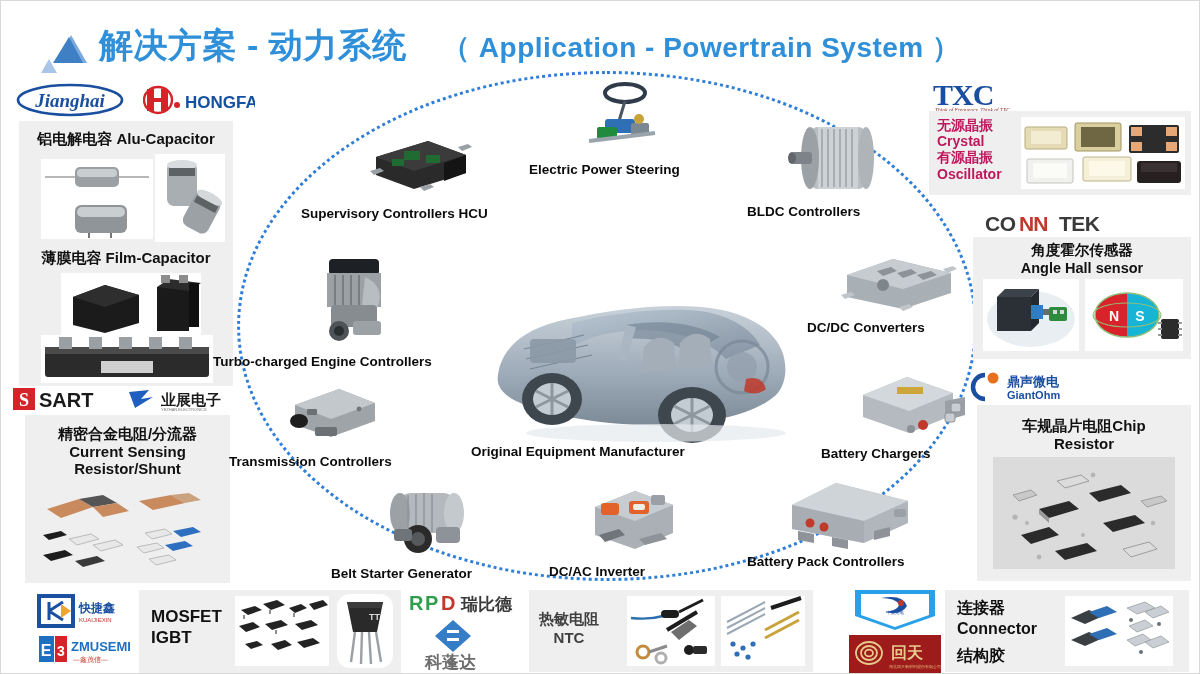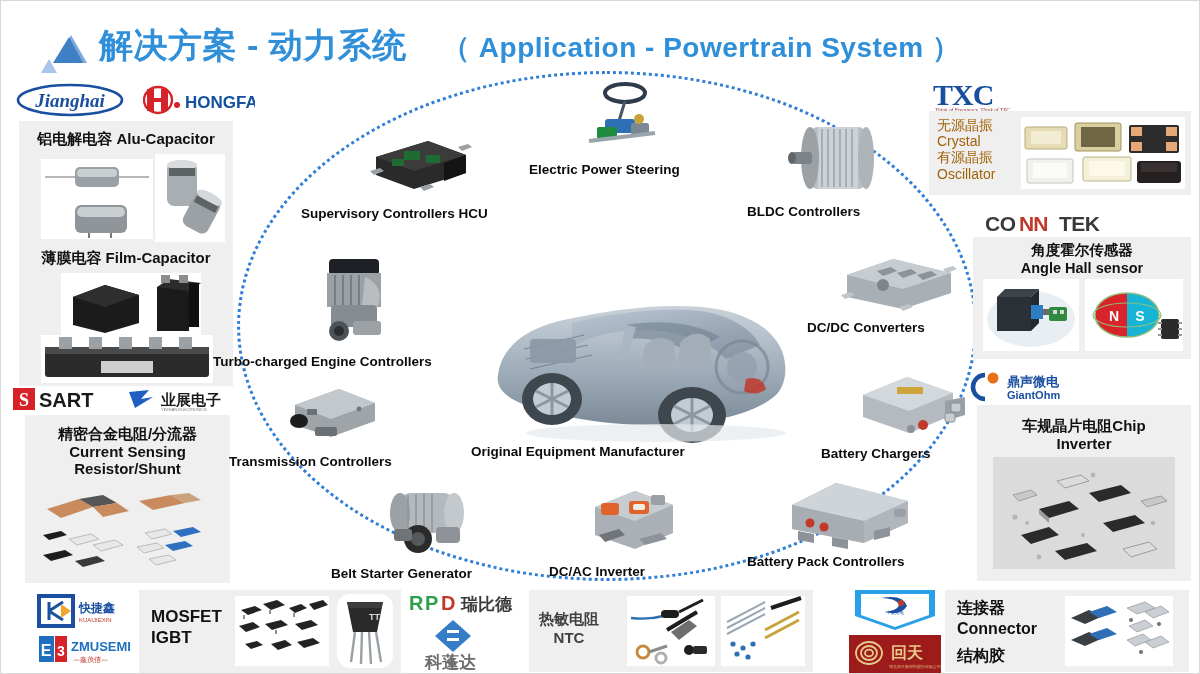--- a/index.html
+++ b/index.html
@@ -213,21 +213,21 @@
   </div>
 
   <div class="logo-row" style="left:930px;top:78px;width:120px;height:34px;">
     <svg width="120" height="34" viewBox="0 0 120 34">
       <text x="2" y="26" font-family="Liberation Serif, serif" font-weight="bold" font-size="30" fill="#1a4fa0" letter-spacing="-1">TXC</text>
       <text x="4" y="33" font-family="Liberation Serif, serif" font-style="italic" font-size="5.5" fill="#8a2a2a">Think of Frequency, Think of TXC</text>
     </svg>
   </div>
 
   <div class="panel" style="left:928px;top:110px;width:262px;height:84px;">
-    <div style="position:absolute;left:8px;top:6px;width:78px;font-size:14px;font-weight:normal;color:#a16207;line-height:1.16;">
+    <div style="position:absolute;left:8px;top:6px;width:78px;font-size:14px;font-weight:bold;color:#be185d;line-height:1.16;">
       <div>无源晶振</div>
       <div>Crystal</div>
       <div>有源晶振</div>
       <div>Oscillator</div>
     </div>
     <div class="ph" style="left:92px;top:6px;width:164px;height:72px;">
       <svg width="164" height="72" viewBox="0 0 164 72">
         <g>
           <rect x="4" y="10" width="42" height="22" rx="2" fill="#e5dcb6" stroke="#b7ab7d"></rect>
           <rect x="10" y="14" width="30" height="13" fill="#f2ecd2"></rect>
@@ -302,21 +302,21 @@
       <path d="M18,5 A12,12 0 1 0 18,29" fill="none" stroke="#1a4fa0" stroke-width="4.5"></path>
       <circle cx="26" cy="8" r="5.5" fill="#e8701a"></circle>
       <text x="40" y="16" font-family="DejaVu Sans, sans-serif" font-weight="bold" font-size="13" fill="#1a4fa0">鼎声微电</text>
       <text x="40" y="29" font-family="Liberation Sans, sans-serif" font-weight="bold" font-size="11" fill="#1a4fa0">GiantOhm</text>
     </svg>
   </div>
 
   <div class="panel" style="left:976px;top:404px;width:214px;height:176px;">
     <div class="panel-title" style="position:absolute;left:0;top:12px;width:214px;font-size:15px;line-height:1.2;">
       <div>车规晶片电阻Chip</div>
-      <div>Inverter</div>
+      <div>Resistor</div>
     </div>
     <div class="ph" style="left:16px;top:52px;width:182px;height:112px;background:#dcdcdc;">
       <svg width="182" height="112" viewBox="0 0 182 112">
         <rect width="182" height="112" fill="#dbdbdb"></rect>
         <g>
           <polygon points="46,52 76,44 86,52 56,61" fill="#2b2b2b"></polygon>
           <polygon points="46,52 56,61 56,66 46,57" fill="#9a9a9a"></polygon>
           <polygon points="96,36 128,28 138,36 106,45" fill="#2b2b2b"></polygon>
           <polygon points="110,66 142,58 152,66 120,75" fill="#2b2b2b"></polygon>
           <polygon points="28,78 56,70 66,78 38,87" fill="#2b2b2b"></polygon>

